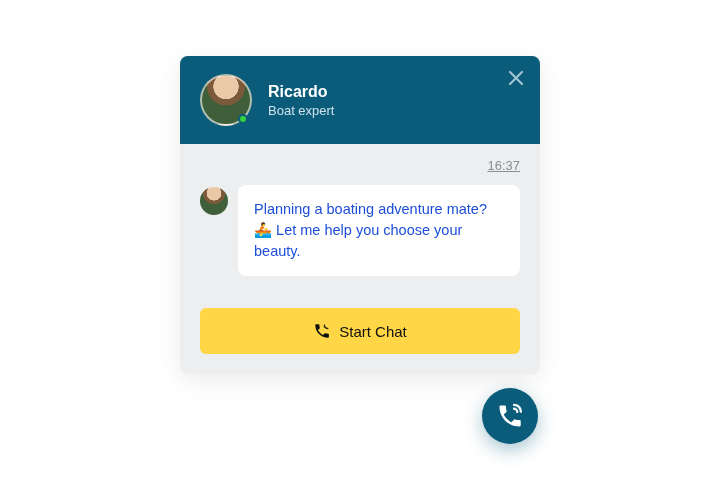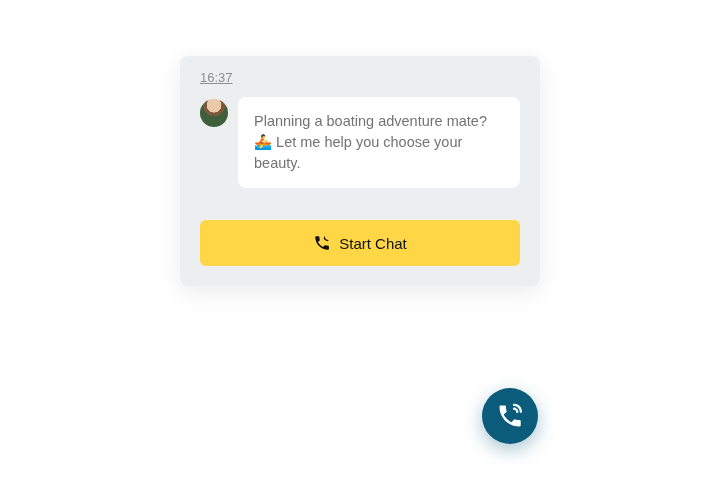--- a/index.html
+++ b/index.html
@@ -70,21 +70,21 @@
     width: 20px;
     height: 20px;
     cursor: pointer;
     color: #9fc2d1;
   }
   .close-btn svg { display: block; }
   .body {
     padding: 12px 20px 20px 20px;
   }
   .timestamp {
-    text-align: left;
+    text-align: right;
     color: #8a8f94;
     font-size: 13px;
     padding: 2px 0 12px 0;
     text-decoration: underline;
   }
   .msg-row {
     display: flex;
     align-items: flex-start;
   }
   .msg-avatar {
@@ -95,21 +95,21 @@
     margin-right: 10px;
     margin-top: 2px;
     flex-shrink: 0;
   }
   .bubble {
     background: #fff;
     border-radius: 8px;
     padding: 14px 16px;
     font-size: 14.5px;
     line-height: 1.45;
-    color: #737373;
+    color: #1d4ed8;
     flex: 1;
   }
   .start-btn {
     margin-top: 32px;
     width: 100%;
     background: #ffd646;
     border: none;
     border-radius: 6px;
     padding: 14px 0;
     font-size: 15px;
@@ -135,20 +135,36 @@
     align-items: center;
     justify-content: center;
     cursor: pointer;
     color: #fff;
   }
 </style>
 </head>
 <body>
 
 <div class="chat-widget">
+  <div class="header">
+    <div class="avatar-wrap">
+      <div class="avatar"></div>
+      <div class="status-dot"></div>
+    </div>
+    <div>
+      <div class="agent-name">Ricardo</div>
+      <div class="agent-role">Boat expert</div>
+    </div>
+    <div class="close-btn">
+      <svg width="20" height="20" viewBox="0 0 20 20">
+        <line x1="4" y1="4" x2="16" y2="16" stroke="currentColor" stroke-width="2.2" stroke-linecap="round"></line>
+        <line x1="16" y1="4" x2="4" y2="16" stroke="currentColor" stroke-width="2.2" stroke-linecap="round"></line>
+      </svg>
+    </div>
+  </div>
   <div class="body">
     <div class="timestamp">16:37</div>
     <div class="msg-row">
       <div class="msg-avatar"></div>
       <div class="bubble">Planning a boating adventure mate? 🚣 Let me help you choose your beauty.</div>
     </div>
     <button class="start-btn">
       <svg width="18" height="18" viewBox="0 0 24 24" fill="#111">
         <path d="M6.6 10.8c1.4 2.8 3.8 5.2 6.6 6.6l2.2-2.2c.3-.3.7-.4 1.1-.3 1.2.4 2.4.6 3.7.6.6 0 1 .4 1 1V20c0 .6-.4 1-1 1C10.6 21 3 13.4 3 4c0-.6.4-1 1-1h3.5c.6 0 1 .4 1 1 0 1.3.2 2.5.6 3.7.1.4 0 .8-.3 1.1L6.6 10.8z"></path>
         <path d="M15 3c.6 0 1 .4 1 1 0 .5.1 1 .3 1.4.2.4.5.8.8 1.1.3.3.7.6 1.1.8.4.2.9.3 1.4.3.6 0 1 .4 1 1s-.4 1-1 1c-.8 0-1.6-.2-2.3-.5-.7-.3-1.3-.8-1.9-1.3-.5-.6-1-1.2-1.3-1.9C14.8 5.2 14.6 4.4 14.6 3.6c0-.6.4-1 1-1z" opacity="0.9"></path>

